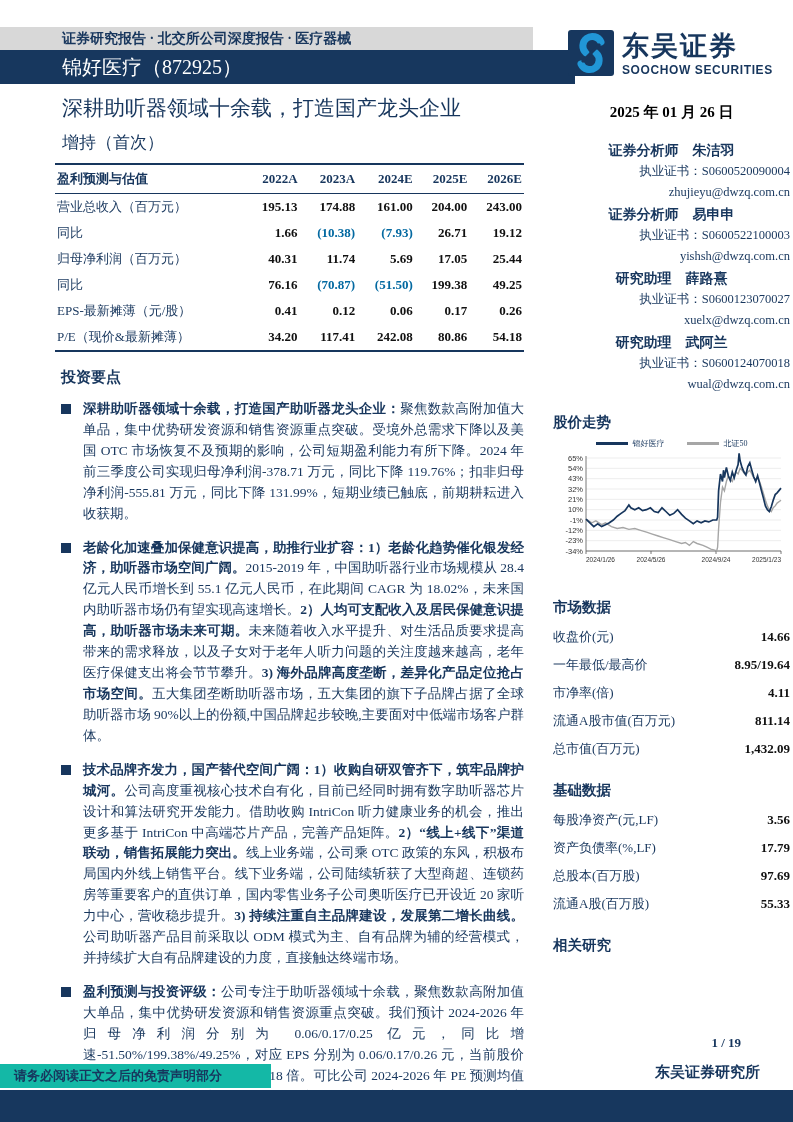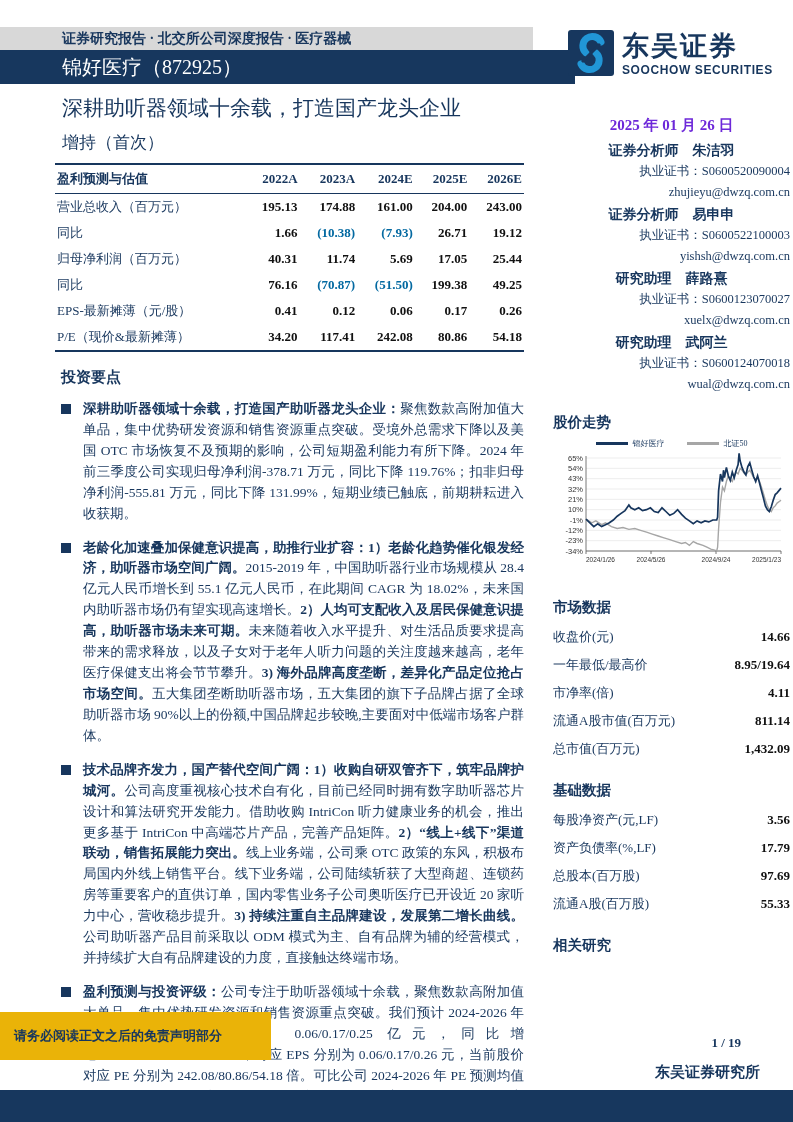--- a/index.html
+++ b/index.html
@@ -17,22 +17,22 @@
   .navy-bar { position:absolute; left:0; top:50px; width:575px; height:34px;
     background:#17375e; color:#ffffff; font-size:20px; line-height:34px; padding-left:62px; }
   .report-title { position:absolute; left:62px; top:94px; width:470px;
     font-size:21px; font-weight:normal; color:#17365d; }
   .rating-line { position:absolute; left:62px; top:131px; font-size:17px; color:#17365d; }
   .brand { position:absolute; left:568px; top:30px; width:222px; display:flex; align-items:center; gap:8px; }
   .brand-text .cn { font-size:27px; font-weight:bold; color:#17365d; letter-spacing:2px;
     font-family:"Liberation Serif","DejaVu Serif",serif; line-height:1; }
   .brand-text .en { font-size:12px; font-weight:bold; color:#17365d; letter-spacing:0.6px;
     font-family:"Liberation Sans","DejaVu Sans",sans-serif; margin-top:3px; }
-  .report-date { position:absolute; left:553px; top:116px; width:237px; text-align:center;
-    font-size:15px; font-weight:bold; color:#6d28d9; }
+  .report-date { position:absolute; left:553px; top:103px; width:237px; text-align:center;
+    font-size:15px; font-weight:bold; color:#000000; }
   
   .col-left { position:absolute; left:55px; top:163px; width:469px; }
   table.forecast { width:100%; border-collapse:collapse; font-size:13px; }
   table.forecast th { border-top:2.5px solid #17365d; border-bottom:1.3px solid #17365d;
     padding:5px 2px; font-weight:bold; color:#17365d; text-align:right; white-space:nowrap;margin-top:7px; }
   table.forecast th.lbl { text-align:left; }
   table.forecast td { padding:4px 2px; text-align:right; font-weight:bold; color:#111111; white-space:nowrap; }
   table.forecast td.lbl { text-align:left; font-weight:normal; color:#17365d; }
   table.forecast tr:last-child td { border-bottom:2.5px solid #17365d; }
   table.forecast td.neg { color:#0369a1; }
@@ -50,21 +50,21 @@
   .legend-row { display:flex; justify-content:center; gap:22px; font-size:8px; color:#17365d; margin:4px 0 2px 0; align-items:center; }
   .legend-item { display:flex; align-items:center; gap:5px; }
   .legend-swatch { width:32px; height:3px; }
   .kv-row { display:flex; justify-content:space-between; font-size:13px; line-height:20px; padding:4px 0; }
   .kv-label { color:#17365d; }
   .kv-value { font-weight:bold; color:#111111; }
   
   .page-num { position:absolute; right:52px; top:1035px; font-size:13px; font-weight:bold; color:#17365d; }
   .institute { position:absolute; right:33px; top:1063px; font-size:15px; font-weight:bold; color:#17365d; }
   .bottom-bar { position:absolute; left:0; top:1090px; width:793px; height:32px; background:#17375e; }
-  .disclaimer-box { position:absolute; left:0; top:1012px; width:271px; height:48px; background:#eab308;
+  .disclaimer-box { position:absolute; left:0; top:1064px; width:271px; height:24px; background:#14b8a6;
     display:flex; align-items:center; padding-left:14px; font-size:13px; font-weight:bold; color:#17365d; z-index:2; }
   .chart-wrap { width:237px; }
   svg text { font-family:"Liberation Sans","DejaVu Sans",sans-serif; }
 </style>
 </head>
 <body>
 
 <div class="page">
 
   <div class="gray-bar">证券研究报告 · 北交所公司深度报告 · 医疗器械</div>

